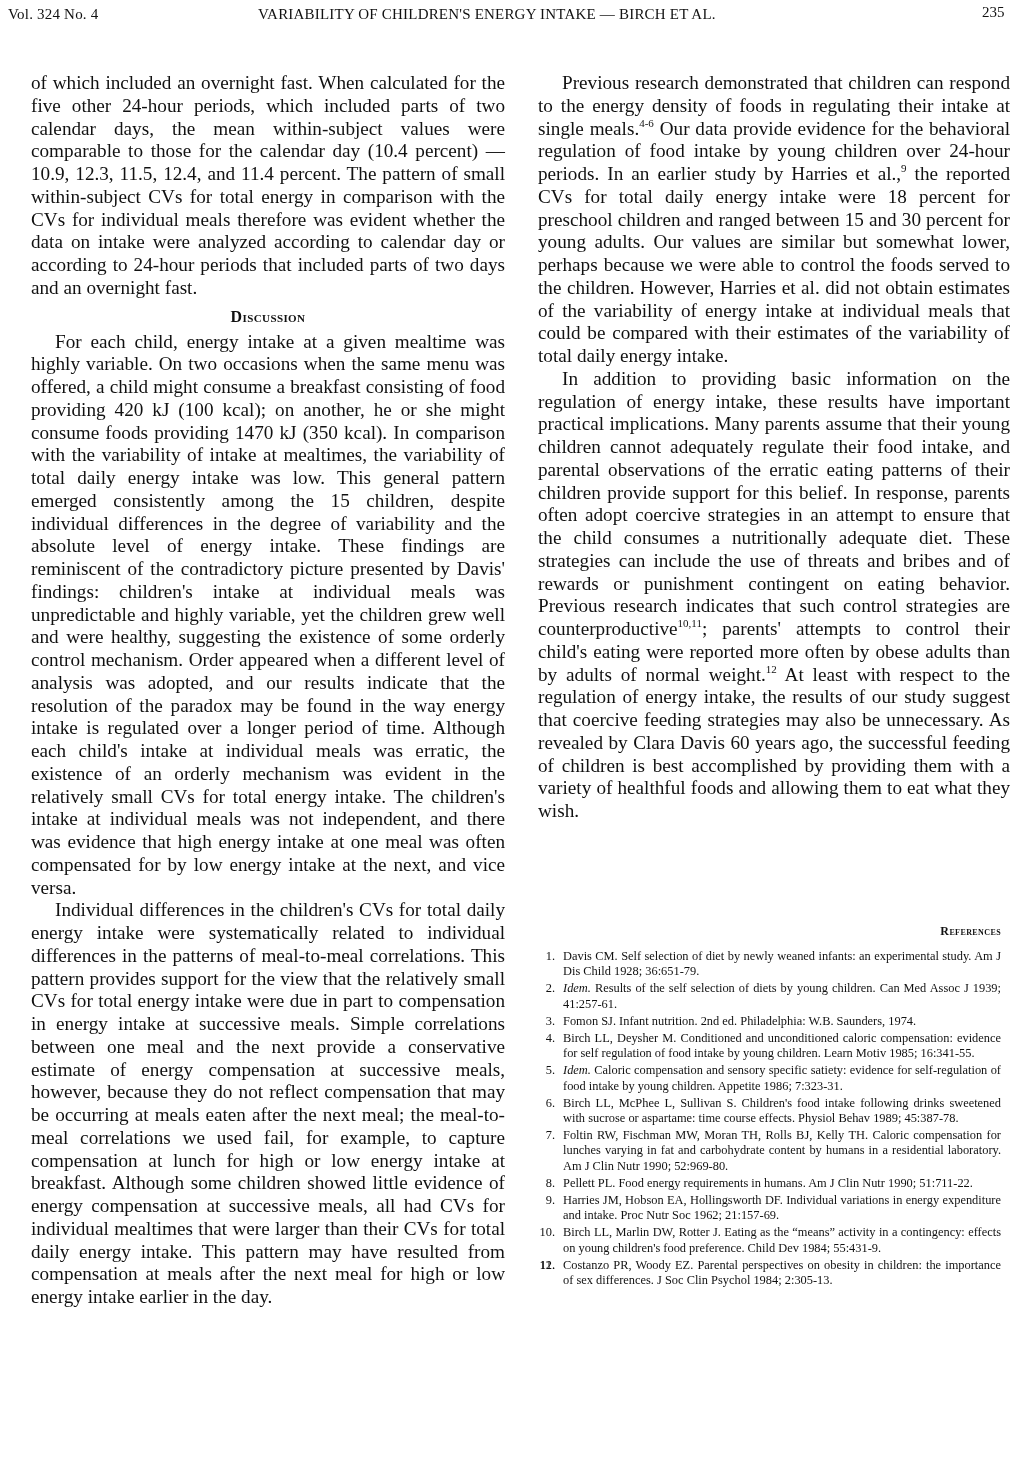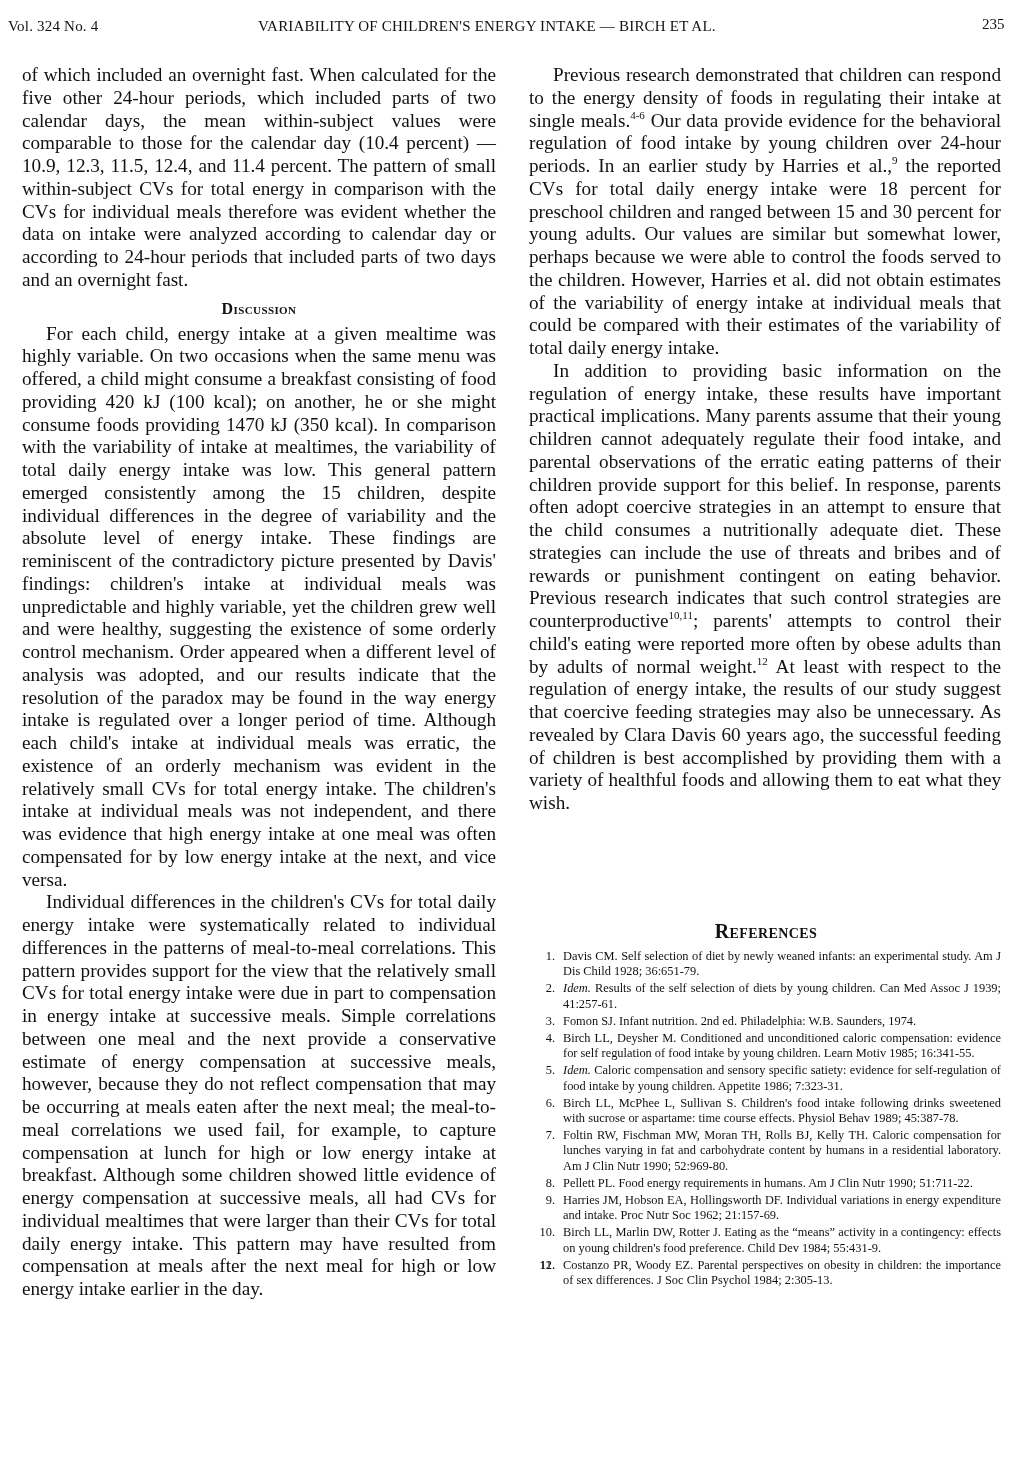--- a/index.html
+++ b/index.html
@@ -1,36 +1,36 @@
 <!DOCTYPE html>
 <html><head>
 <meta charset="utf-8">
 <style>
   html, body { margin:0; padding:0; background:#ffffff; }
   body { width:1017px; height:1479px; position:relative; overflow:hidden;
          font-family:"Liberation Serif", "DejaVu Serif", serif; color:#111; }
-  .running-head { position:absolute; top:16px; left:0; width:1017px; height:26px; }
+  .running-head { position:absolute; top:4px; left:0; width:1017px; height:26px; }
   .rh-vol { position:absolute; left:8px; top:2px; font-size:15px; letter-spacing:0.2px; }
   .rh-title { position:absolute; left:258px; top:2px; font-size:15px; letter-spacing:0.2px;font-family:Liberation Serif, serif; }
   .rh-page { position:absolute; left:982px; top:0px; font-size:15px; }
 
-  .col { position:absolute; top:64px; }
+  .col { position:absolute; top:72px;margin-left:9px; }
   .col-left { left:22px; width:474px; }
   .col-right { left:529px; width:472px; }
 
   p.body { margin:0; font-size:19.2px; line-height:22.75px; text-align:justify;
            hyphens:manual; }
   p.indent { text-indent:24px; }
   sup { font-size:11px; line-height:0; vertical-align:8px; }
 
   h2.section { margin:6px 0 3px 0; font-weight:bold; font-size:16px; text-align:center;
                font-variant:small-caps; letter-spacing:0.4px; line-height:22px; }
 
   .refs { position:absolute; left:531px; top:921px; width:470px; }
-  .refs h2 { margin:0 0 8px 0; font-weight:bold; font-size:20px; text-align:center;
+  .refs h2 { margin:0 0 8px 0; font-weight:bold; font-size:12px; text-align:right;
              font-variant:small-caps; letter-spacing:0.4px; line-height:20px; }
   ol.ref-list { list-style:none; margin:0; padding:0; }
   ol.ref-list li { position:relative; padding-left:32px; font-size:12.4px; line-height:15.2px;
                    text-align:justify; margin-bottom:2px; font-family:"Liberation Serif", serif; }
   .ref-num { position:absolute; left:0; width:24px; text-align:right; }
   .ref-num::after { content:"."; }
   em { }
 </style>
 </head>
 <body>

